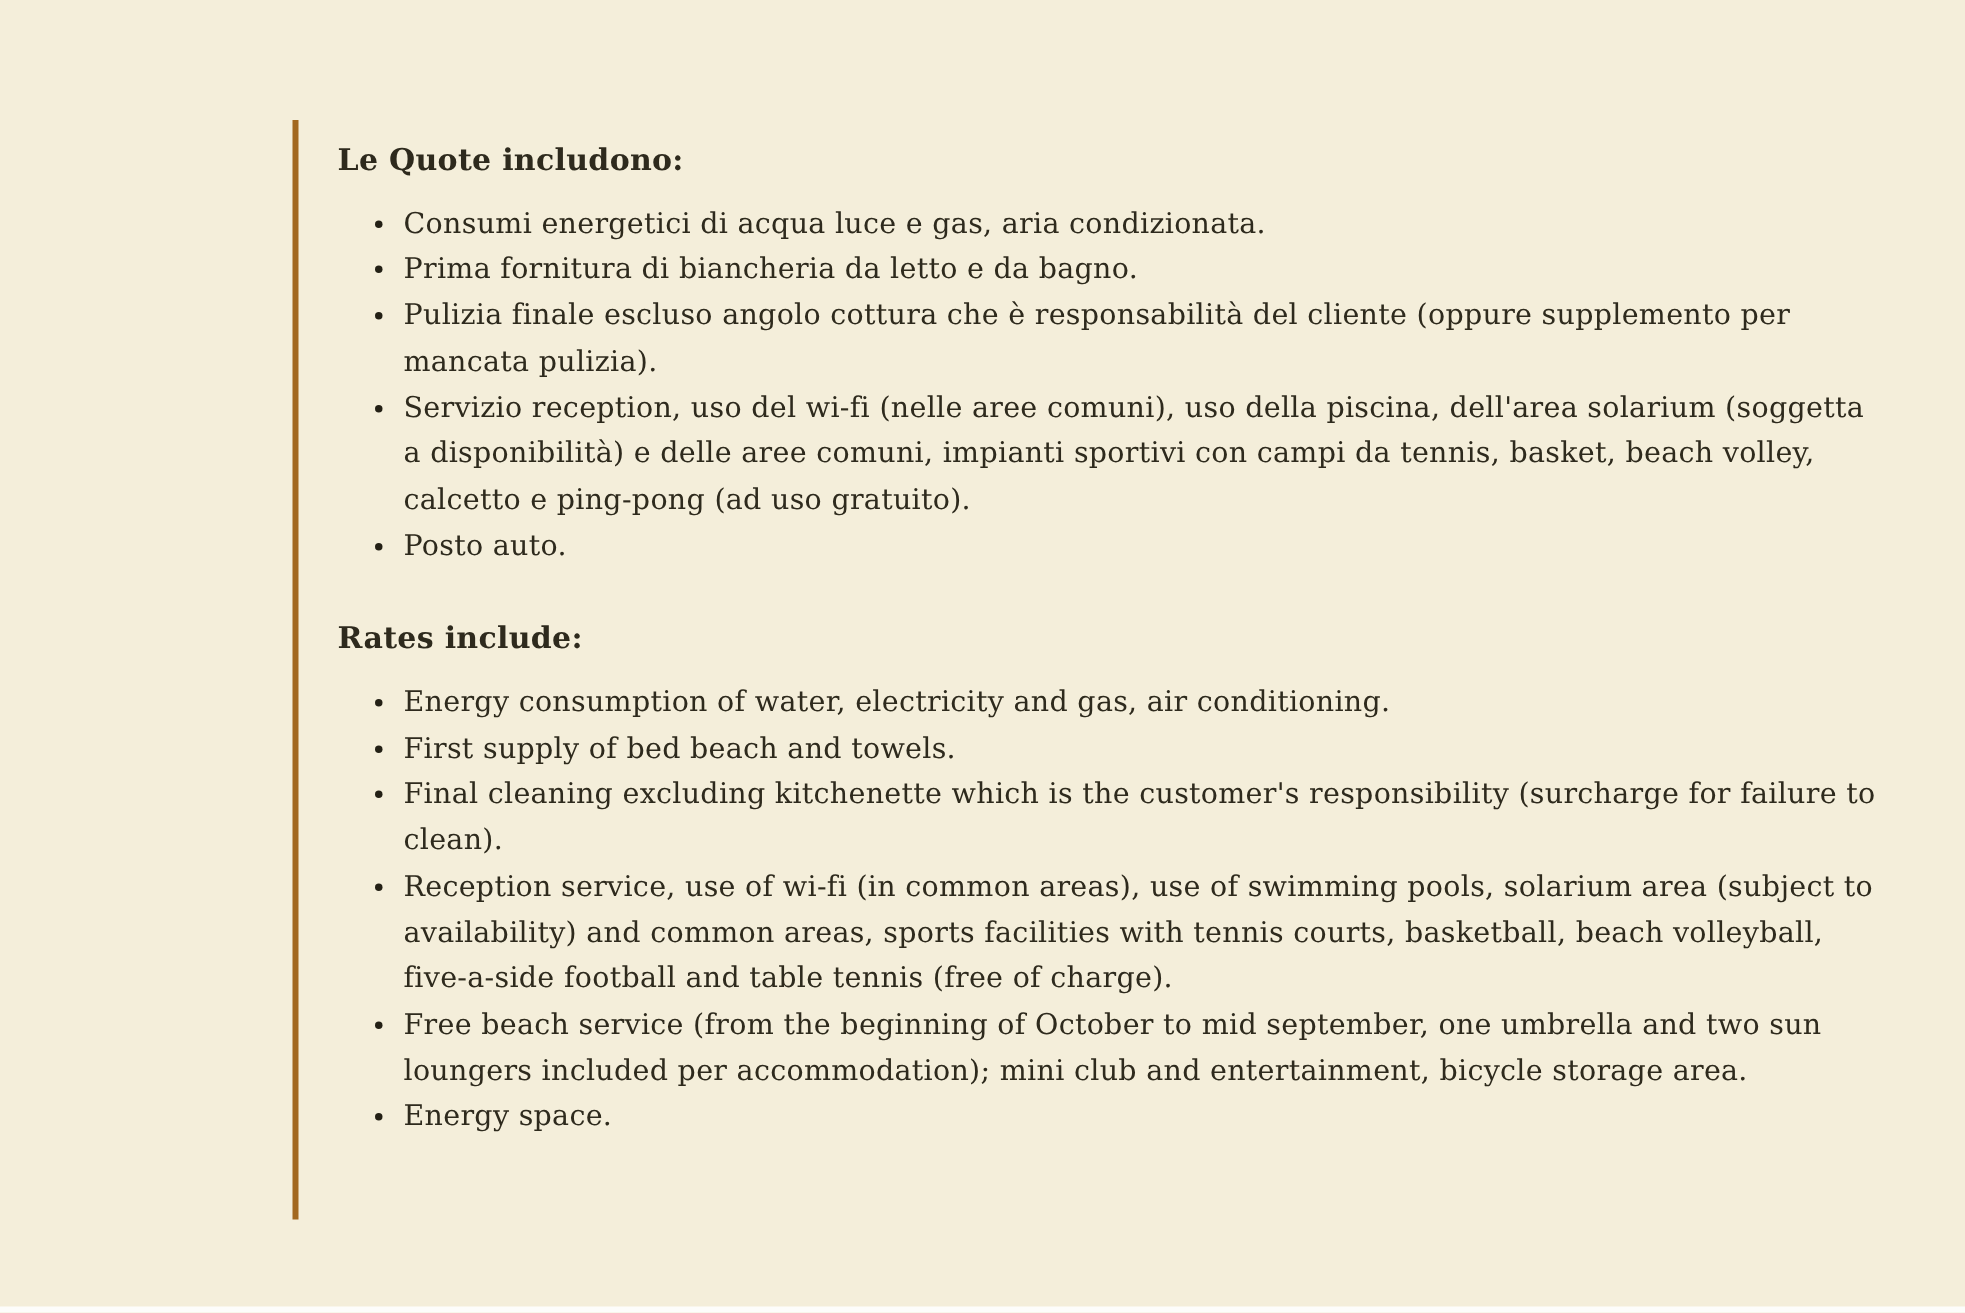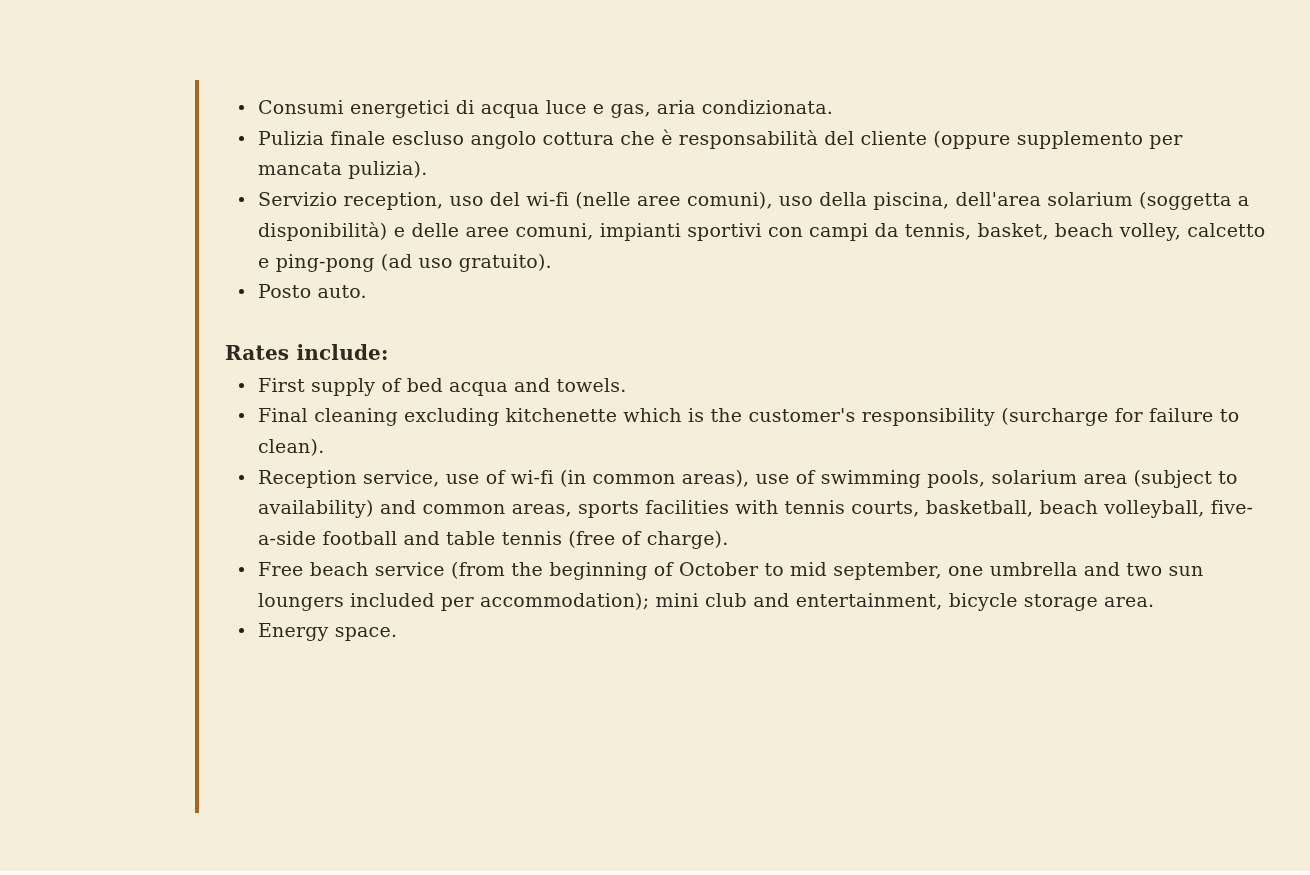--- a/index.html
+++ b/index.html
@@ -41,21 +41,21 @@
   }
   .section-heading {
     font-size: 20px;
     font-weight: bold;
     line-height: 30.7px;
     margin: 0;
     letter-spacing: 0.2px;
   }
   ul.bullet-list {
     list-style: none;
-    margin: 1px;
+    margin: 12px;
     padding: 0 0 0 32px;
   }
   ul.bullet-list li {
     position: relative;
     font-size: 19px;
     line-height: 30.7px;
     letter-spacing: 0.2px;
   }
   ul.bullet-list li::before {
     content: "";
@@ -78,32 +78,35 @@
 </style>
 </head>
 <body>
 
 <div class="page">
   <div class="accent-rule"></div>
 
   <div class="content">
 
     <section class="doc-section">
+      <h2 class="section-heading">Le Quote includono:</h2>
       <ul class="bullet-list">
           <li>Consumi energetici di acqua luce e gas, aria condizionata.</li>
+          <li>Prima fornitura di biancheria da letto e da bagno.</li>
           <li>Pulizia finale escluso angolo cottura che è responsabilità del cliente (oppure supplemento per mancata pulizia).</li>
           <li>Servizio reception, uso del wi-fi (nelle aree comuni), uso della piscina, dell'area solarium (soggetta a disponibilità) e delle aree comuni, impianti sportivi con campi da tennis, basket, beach volley, calcetto e ping-pong (ad uso gratuito).</li>
           <li>Posto auto.</li>
         </ul>
     </section>
 
     <section class="doc-section">
       <h2 class="section-heading">Rates include:</h2>
       <ul class="bullet-list">
-          <li>First supply of bed acqua and towels.</li>
+          <li>Energy consumption of water, electricity and gas, air conditioning.</li>
+          <li>First supply of bed beach and towels.</li>
           <li>Final cleaning excluding kitchenette which is the customer's responsibility (surcharge for failure to clean).</li>
           <li>Reception service, use of wi-fi (in common areas), use of swimming pools, solarium area (subject to availability) and common areas, sports facilities with tennis courts, basketball, beach volleyball, five-a-side football and table tennis (free of charge).</li>
           <li>Free beach service (from the beginning of October to mid september, one umbrella and two sun loungers included per accommodation); mini club and entertainment, bicycle storage area.</li>
           <li>Energy space.</li>
         </ul>
     </section>
 
   </div>
 
   <div class="bottom-strip"></div>

